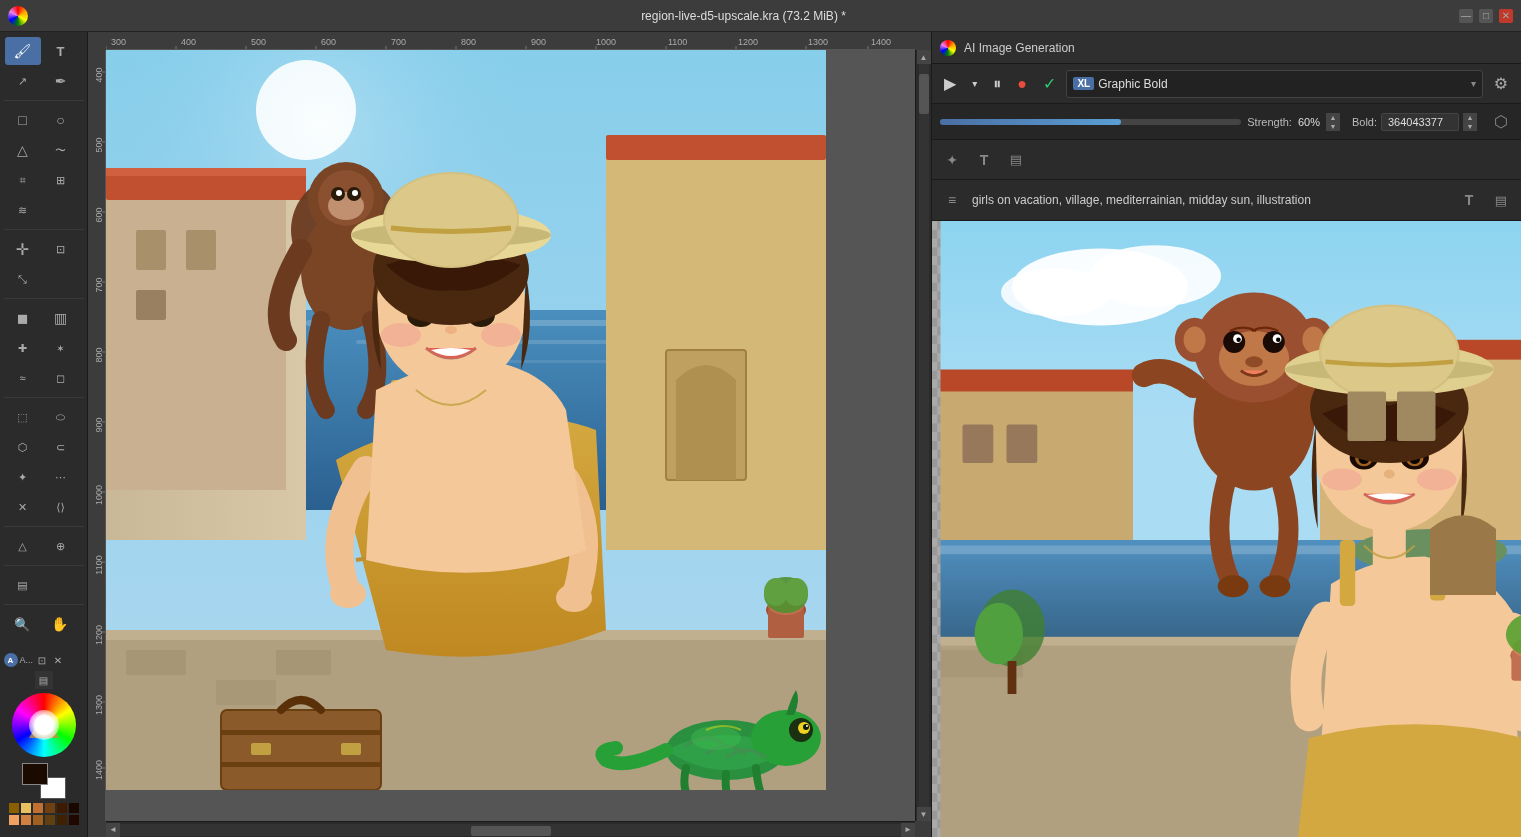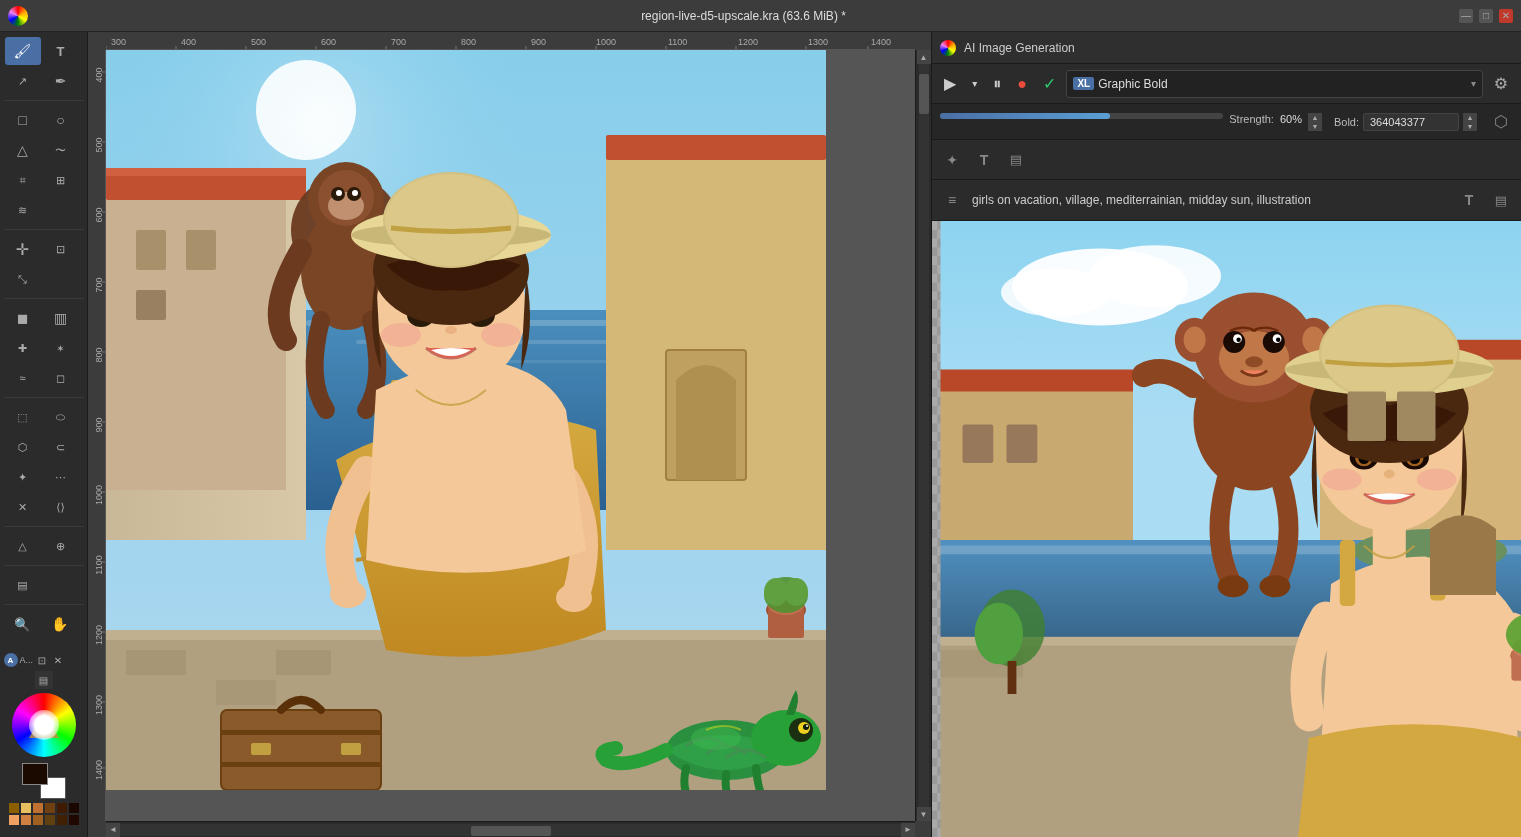--- a/index.html
+++ b/index.html
@@ -370,20 +370,21 @@
       height: 36px;
       background: #262626;
       border-bottom: 1px solid #1a1a1a;
       display: flex;
       align-items: center;
       padding: 0 8px;
       gap: 12px;
     }
     .param-slider-container {
       display: flex;
+      align-items: center;
       gap: 6px;
       flex: 1;
     }
     .param-slider {
       flex: 1;
       height: 6px;
       background: #444;
       border-radius: 3px;
       position: relative;
     }
@@ -423,21 +424,21 @@
       align-items: center;
       gap: 4px;
     }
     .seed-value {
       background: #333;
       border: 1px solid #444;
       border-radius: 2px;
       padding: 2px 6px;
       color: #ddd;
       font-size: 11px;
-      width: 96px;
+      width: 78px;
     }
 
     
     #ai-prompts {
       display: flex;
       flex-direction: column;
       border-bottom: 1px solid #1a1a1a;
     }
     .prompt-row {
       height: 40px;
@@ -481,21 +482,21 @@
       background-position: 0 0, 0 8px, 8px -8px, -8px 0px;
       background-color: #aaa;
       position: relative;
     }
   </style>
 </head>
 <body>
 
 <div id="title-bar">
   <div class="app-icon"></div>
-  <div class="title-text">region-live-d5-upscale.kra (63.6 MiB) *</div>
+  <div class="title-text">region-live-d5-upscale.kra (73.2 MiB) *</div>
   <div class="window-controls">
     <div class="window-btn">—</div>
     <div class="window-btn">□</div>
     <div class="window-btn close">✕</div>
   </div>
 </div>
 
 <div id="main">
 
   <div id="toolbar">

